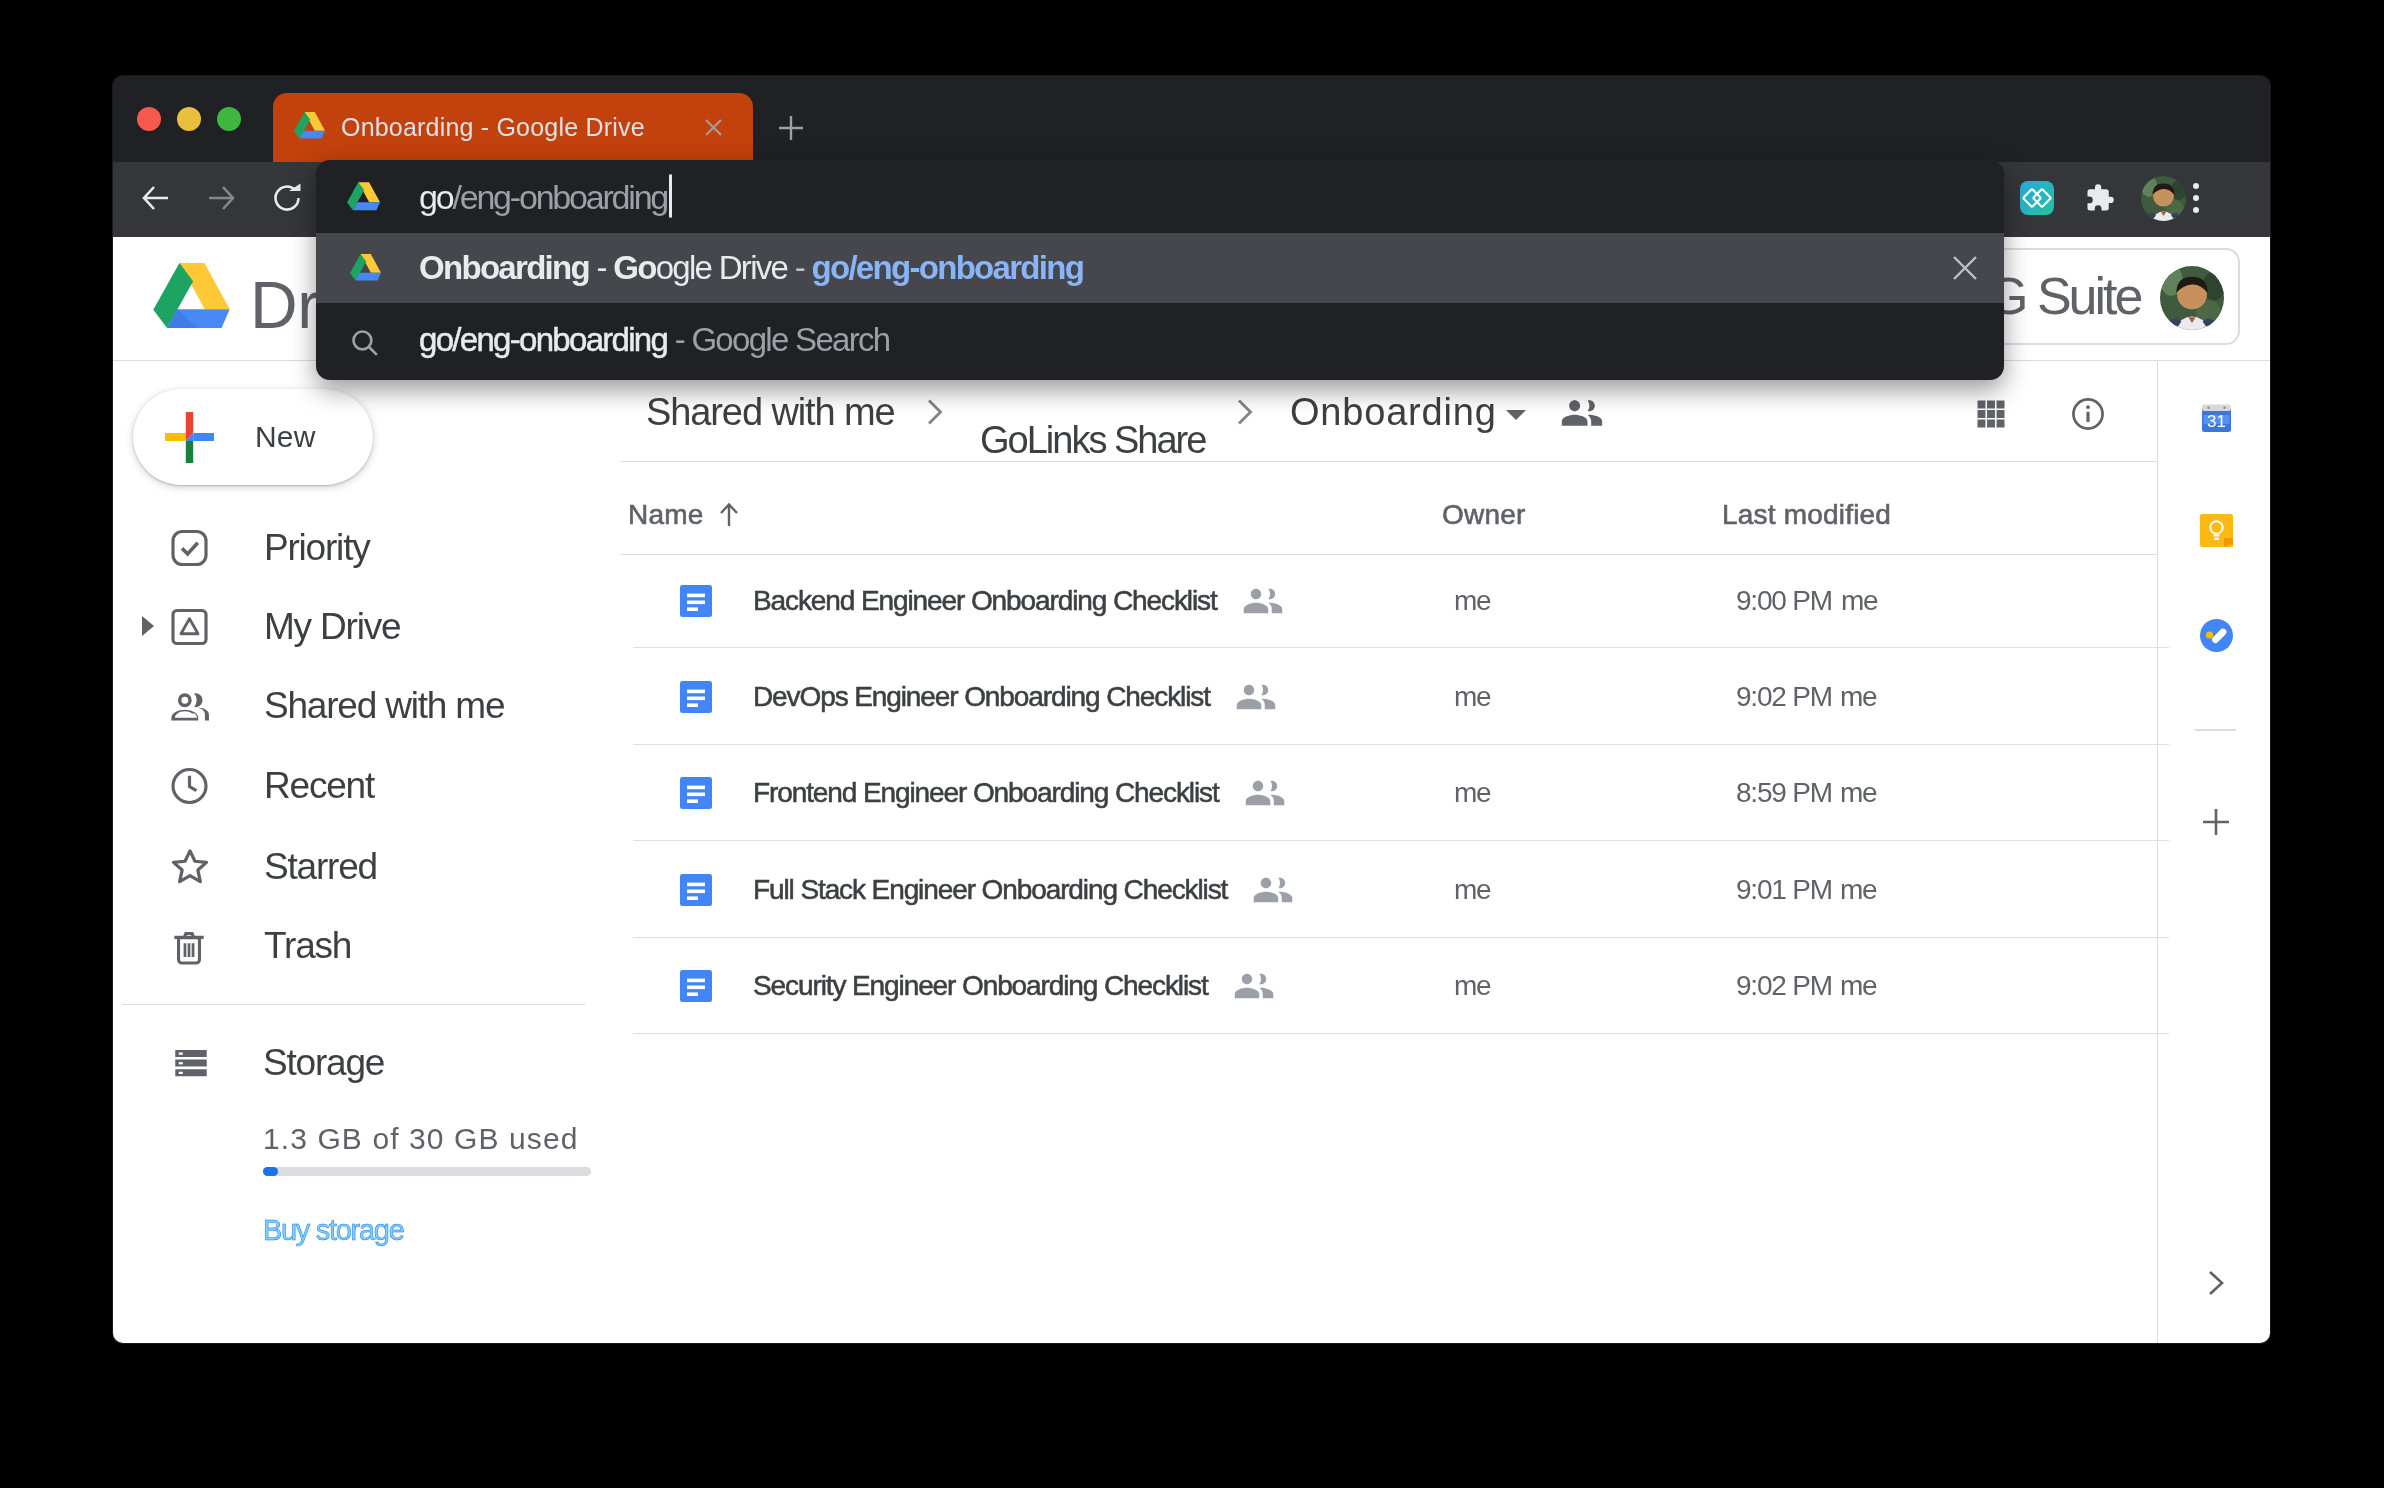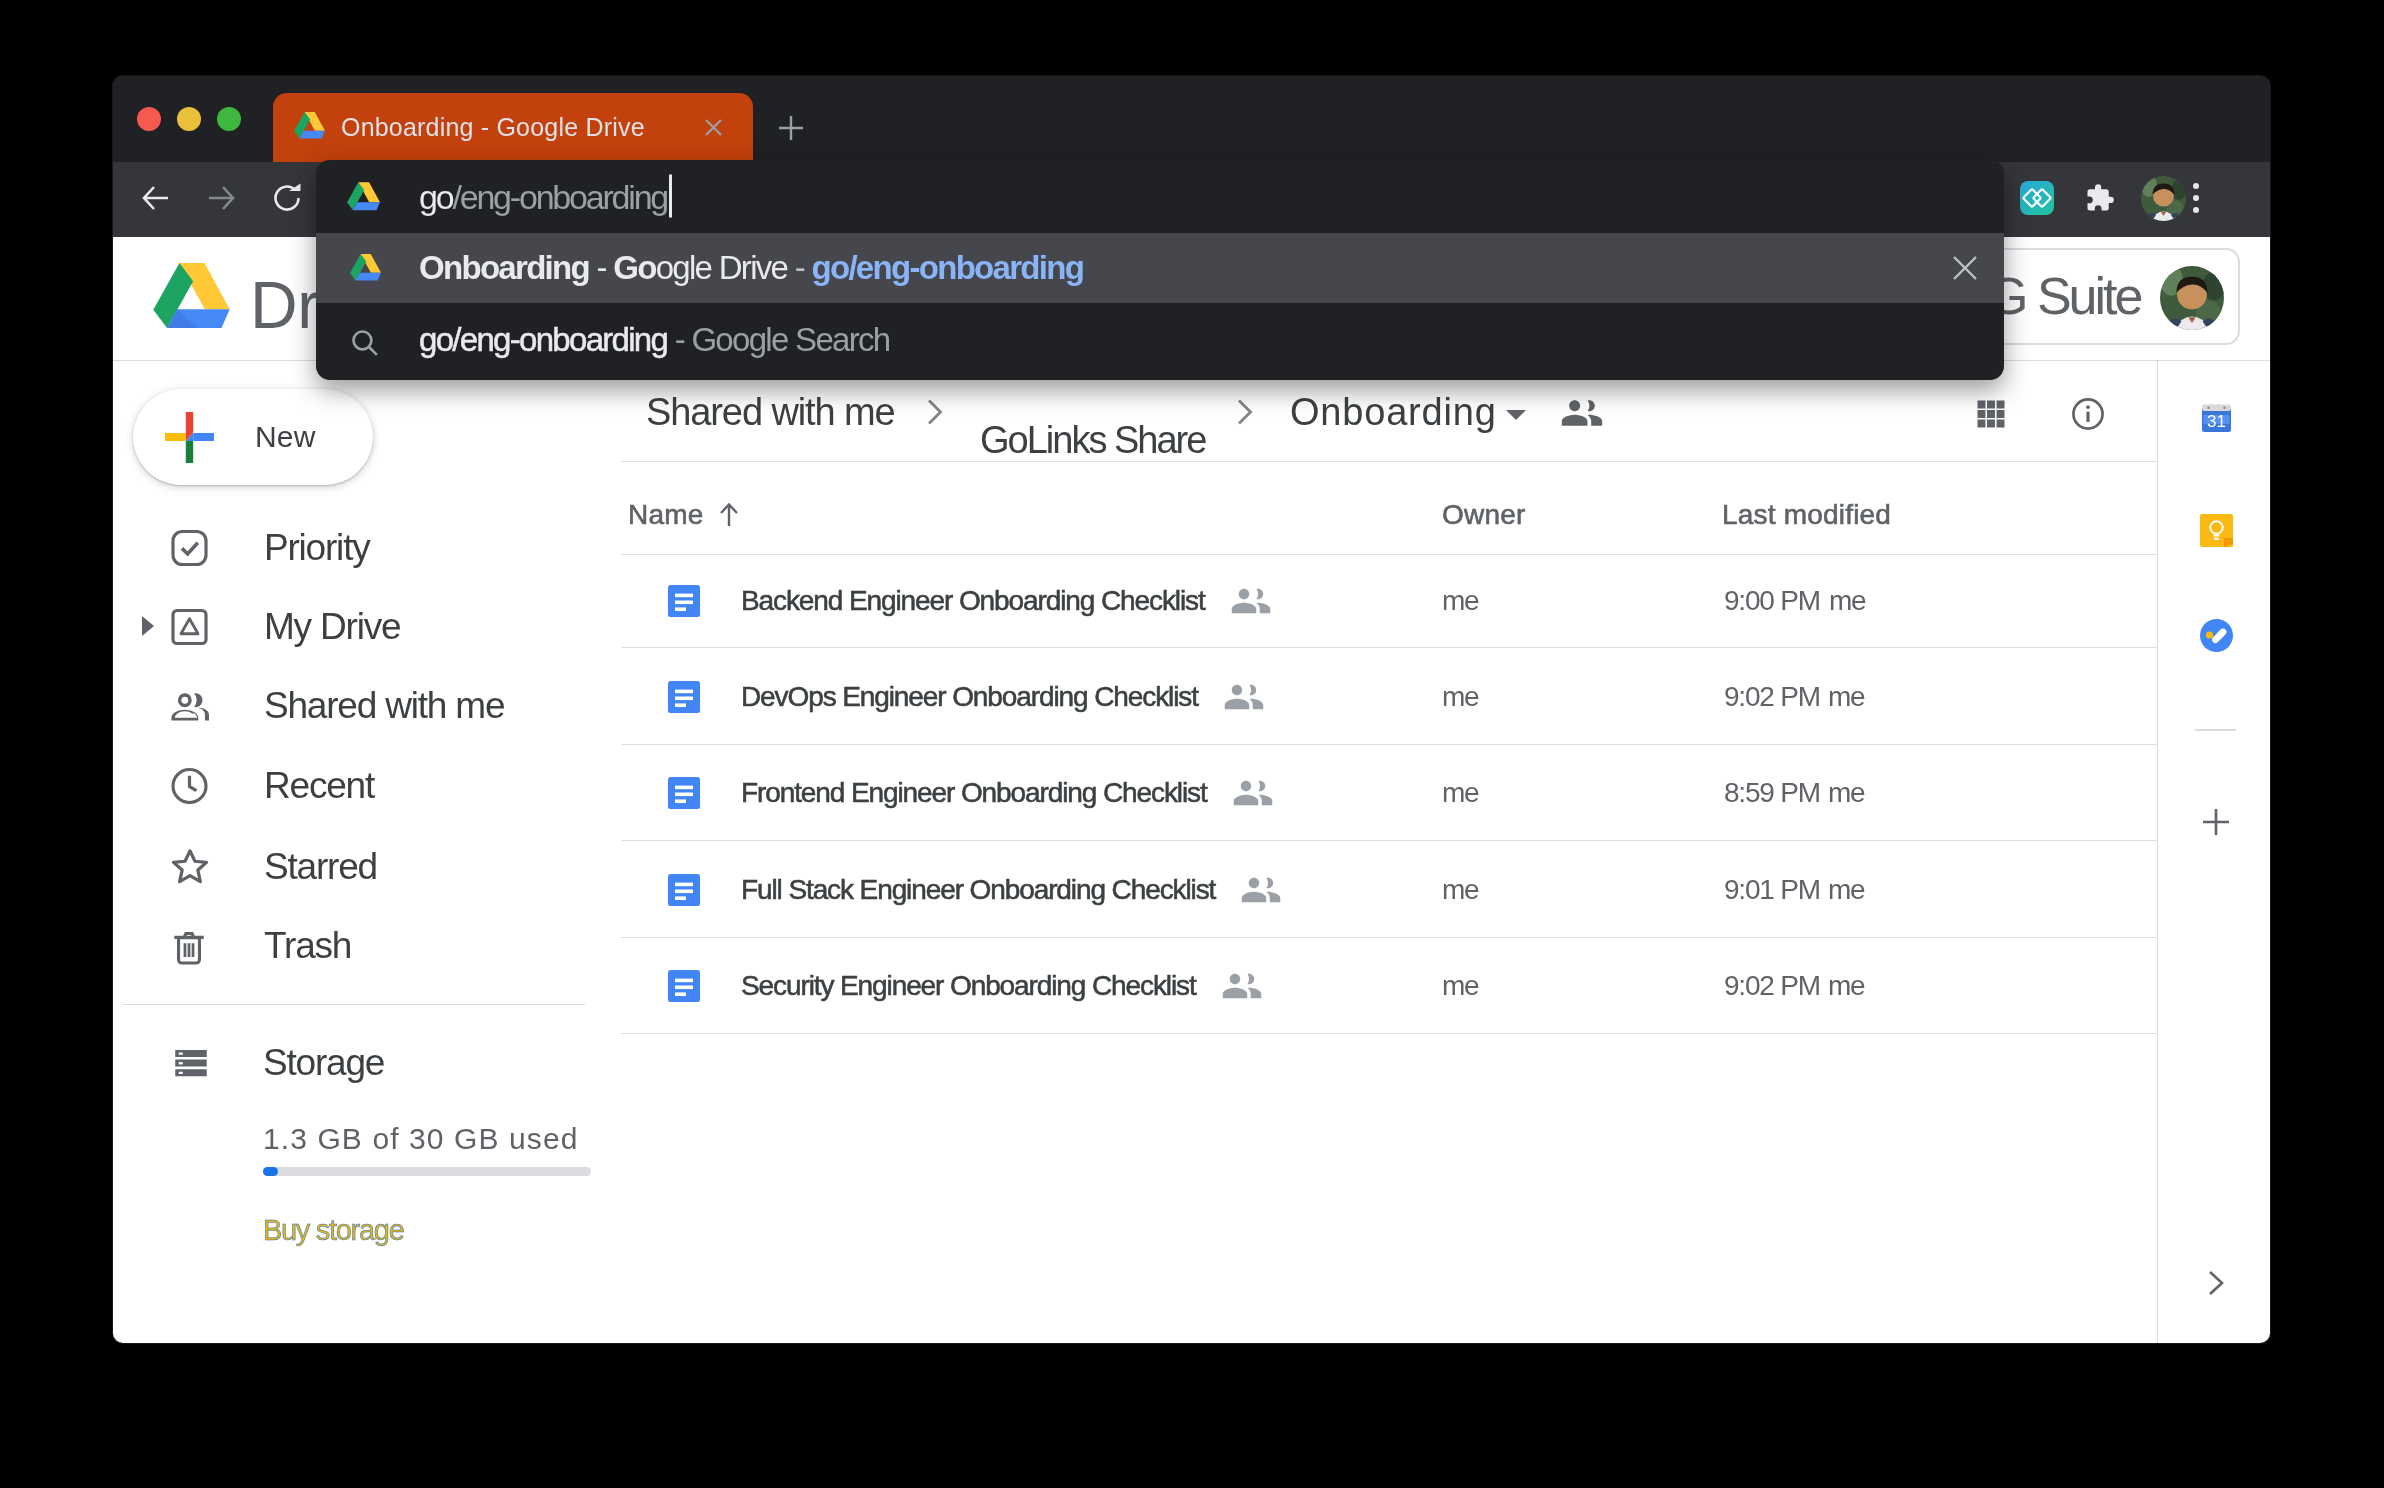--- a/index.html
+++ b/index.html
@@ -217,21 +217,21 @@
         <path d="M3 4.5h18v4H3zm0 5.5h18v4H3zm0 5.5h18v4H3z"></path>
         <rect x="5" y="6" width="2.3" height="1.3" fill="#fff"></rect>
         <rect x="5" y="11.5" width="2.3" height="1.3" fill="#fff"></rect>
         <rect x="5" y="17" width="2.3" height="1.3" fill="#fff"></rect>
       </svg>
     <div class="navlabel" style="left:150px; top:987px;">Storage</div>
     <div class="cell" style="left:150px; top:1063px; font-size:30px; letter-spacing:1.1px;">1.3 GB of 30 GB used</div>
     <div id="progress">
         <div id="progressfill"></div>
       </div>
-    <div class="abs" style="left:150px; top:1138px; font-size:29px; color:#eab308; letter-spacing:-1.3px; -webkit-text-stroke:0.5px #1a73e8;">Buy storage</div>
+    <div class="abs" style="left:150px; top:1138px; font-size:29px; color:#7dd3fc; letter-spacing:-1.3px; -webkit-text-stroke:0.5px #1a73e8;">Buy storage</div>
 
     <div class="bc" style="left:533px; top:336px; letter-spacing:-1.1px;">Shared with me</div>
     <svg class="bcsep" style="left:813px; top:336px;" width="18" height="30" viewBox="0 0 18 30" fill="none" stroke="#80868b" stroke-width="2.8">
         <path d="M3 3.5 L14.5 15 L3 26.5"></path>
       </svg>
     <div class="bc" style="left:867px; top:336px; letter-spacing:-2px;margin-top:28px;">GoLinks Share</div>
     <svg class="bcsep" style="left:1123px; top:336px;" width="18" height="30" viewBox="0 0 18 30" fill="none" stroke="#80868b" stroke-width="2.8">
         <path d="M3 3.5 L14.5 15 L3 26.5"></path>
       </svg>
     <div class="bc" style="left:1177px; top:336px; letter-spacing:0.8px;">Onboarding</div>
@@ -255,21 +255,21 @@
 
     <div class="hdr" style="left:515px; top:439px;">Name</div>
     <svg class="bcsep" style="left:603px; top:439px;" width="26" height="28" viewBox="0 0 26 28" fill="none" stroke="#5f6368" stroke-width="2.4">
         <path d="M13 25 V4 M5 12 L13 3.5 L21 12"></path>
       </svg>
     <div class="hdr" style="left:1329px; top:439px;">Owner</div>
     <div class="hdr" style="left:1609px; top:439px;">Last modified</div>
     <div class="divider" style="left:508px; top:478px; width:1536px; height:1px;"></div>
   </div>
 
-  <div id="rows" class="abs" style="left:0; top:0; width:2157px; height:1267px;">
+  <div id="rows" class="abs" style="left:12px; top:0; width:2157px; height:1267px;">
     <svg class="docicon" style="top:509px;" width="32" height="32" viewBox="0 0 32 32">
         <rect width="32" height="32" rx="2.5" fill="#4285f4"></rect>
         <rect x="7" y="8.6" width="18" height="3.6" fill="#fff"></rect>
         <rect x="7" y="15.5" width="18" height="3.6" fill="#fff"></rect>
         <rect x="7" y="22.4" width="11" height="3.6" fill="#fff"></rect>
       </svg>
     <svg class="docicon" style="top:605px;" width="32" height="32" viewBox="0 0 32 32">
         <rect width="32" height="32" rx="2.5" fill="#4285f4"></rect>
         <rect x="7" y="8.6" width="18" height="3.6" fill="#fff"></rect>
         <rect x="7" y="15.5" width="18" height="3.6" fill="#fff"></rect>

